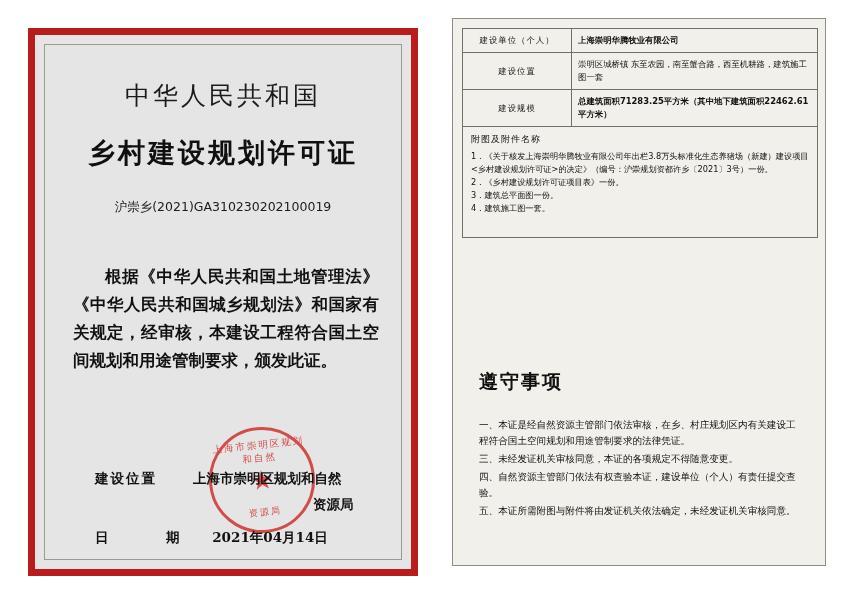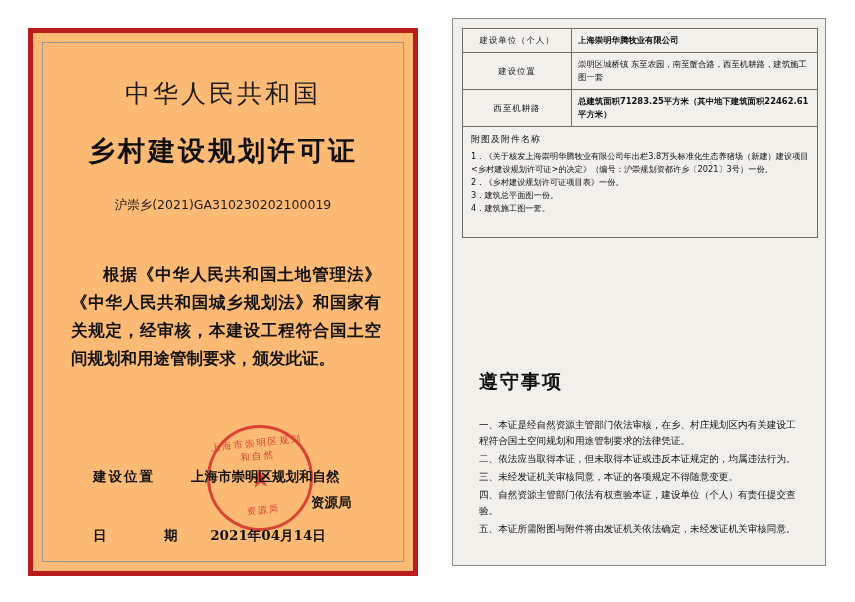--- a/index.html
+++ b/index.html
@@ -22,22 +22,22 @@
     height: 602px;
   }
 
   
   .cert-left {
     position: absolute;
     left: 28px;
     top: 28px;
     width: 390px;
     height: 548px;
-    background: #fdba74;
-    border: 5px solid #b91c1c;
+    background: #e5e5e5;
+    border: 7px solid #b91c1c;
     box-sizing: border-box;
   }
   .cert-left-inner {
     position: absolute;
     left: 9px;
     top: 9px;
     right: 9px;
     bottom: 9px;
     border: 1px solid #9a9a90;
     box-sizing: border-box;
@@ -283,21 +283,21 @@
         <tbody>
             <tr>
           <td class="label">建设单位（个人）</td>
           <td class="value bold">上海崇明华腾牧业有限公司</td>
         </tr>
         <tr>
           <td class="label">建设位置</td>
           <td class="value">崇明区城桥镇 东至农园，南至蟹合路，西至机耕路，建筑施工图一套</td>
         </tr>
         <tr>
-          <td class="label">西至机耕路</td>
+          <td class="label">建设规模</td>
           <td class="value bold">总建筑面积71283.25平方米（其中地下建筑面积22462.61平方米）</td>
         </tr>
         <tr>
           <td class="attach-cell" colspan="2">
             <span class="attach-head">附图及附件名称</span>
             <div class="attach-list">
               <div>1．《关于核发上海崇明华腾牧业有限公司年出栏3.8万头标准化生态养猪场（新建）建设项目&lt;乡村建设规划许可证&gt;的决定》（编号：沪崇规划资都许乡〔2021〕3号）一份。</div>
               <div>2．《乡村建设规划许可证项目表》一份。</div>
               <div>3．建筑总平面图一份。</div>
               <div>4．建筑施工图一套。</div>
@@ -305,21 +305,20 @@
           </td>
         </tr>
       </tbody>
         </table>
     </div>
 
     <div class="rules">
       <div class="rules-title">遵守事项</div>
       <div class="rules-list">
         <div>一、本证是经自然资源主管部门依法审核，在乡、村庄规划区内有关建设工程符合国土空间规划和用途管制要求的法律凭证。</div>
-        <div>二、依法应当取得本证，但未取得本证或违反本证规定的，均属违法行为。</div>
         <div>三、未经发证机关审核同意，本证的各项规定不得随意变更。</div>
         <div>四、自然资源主管部门依法有权查验本证，建设单位（个人）有责任提交查验。</div>
         <div>五、本证所需附图与附件将由发证机关依法确定，未经发证机关审核同意。</div>
       </div>
     </div>
   </div>
 
 </div>
 
 </body></html>

